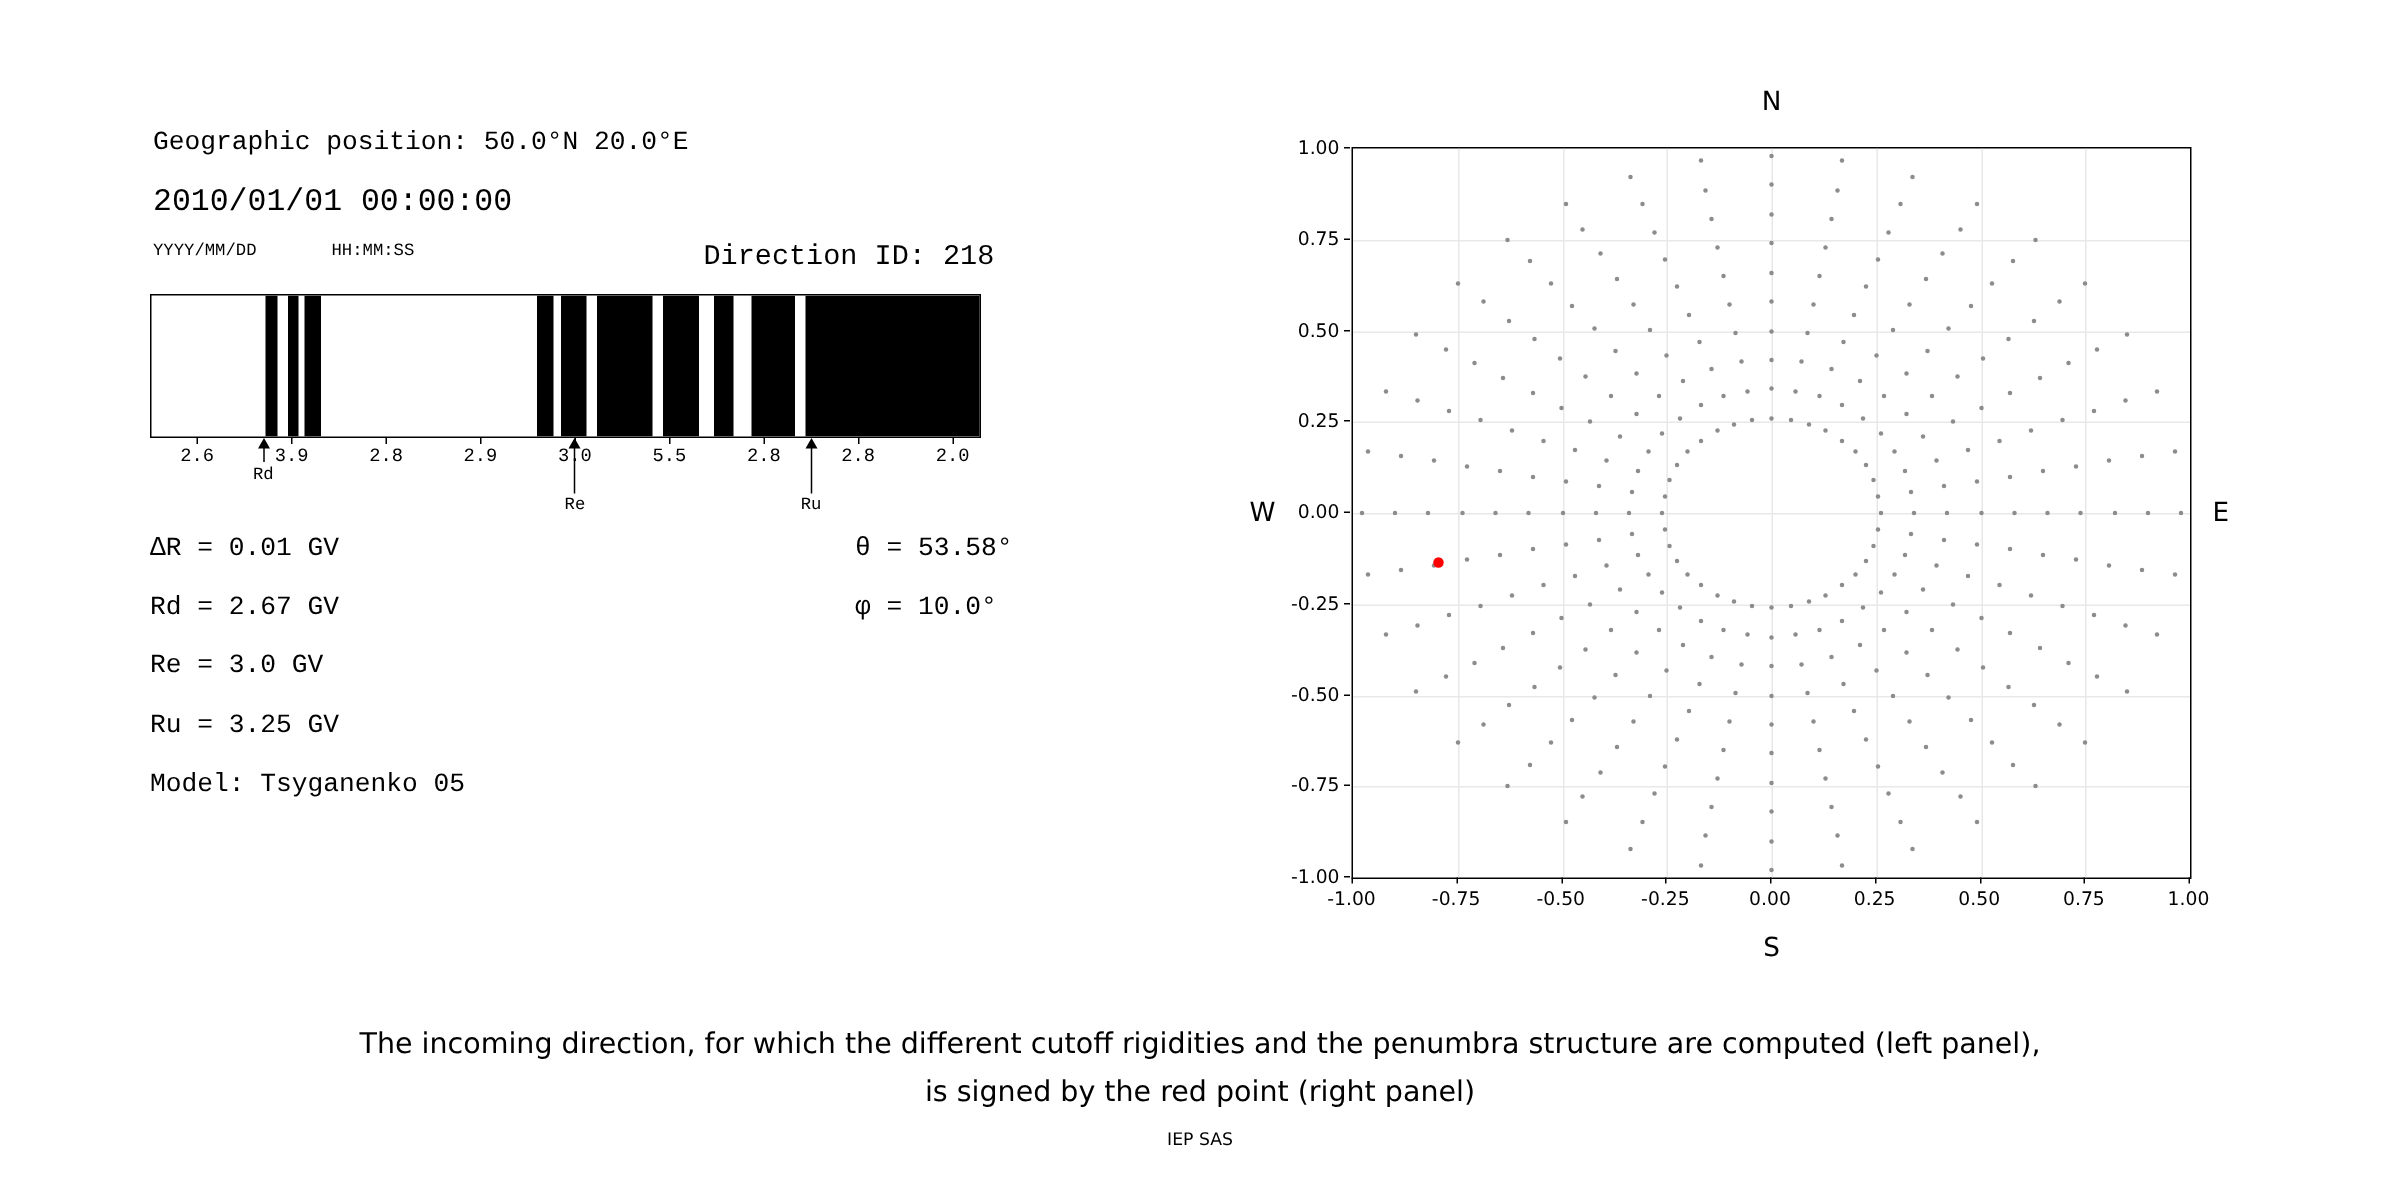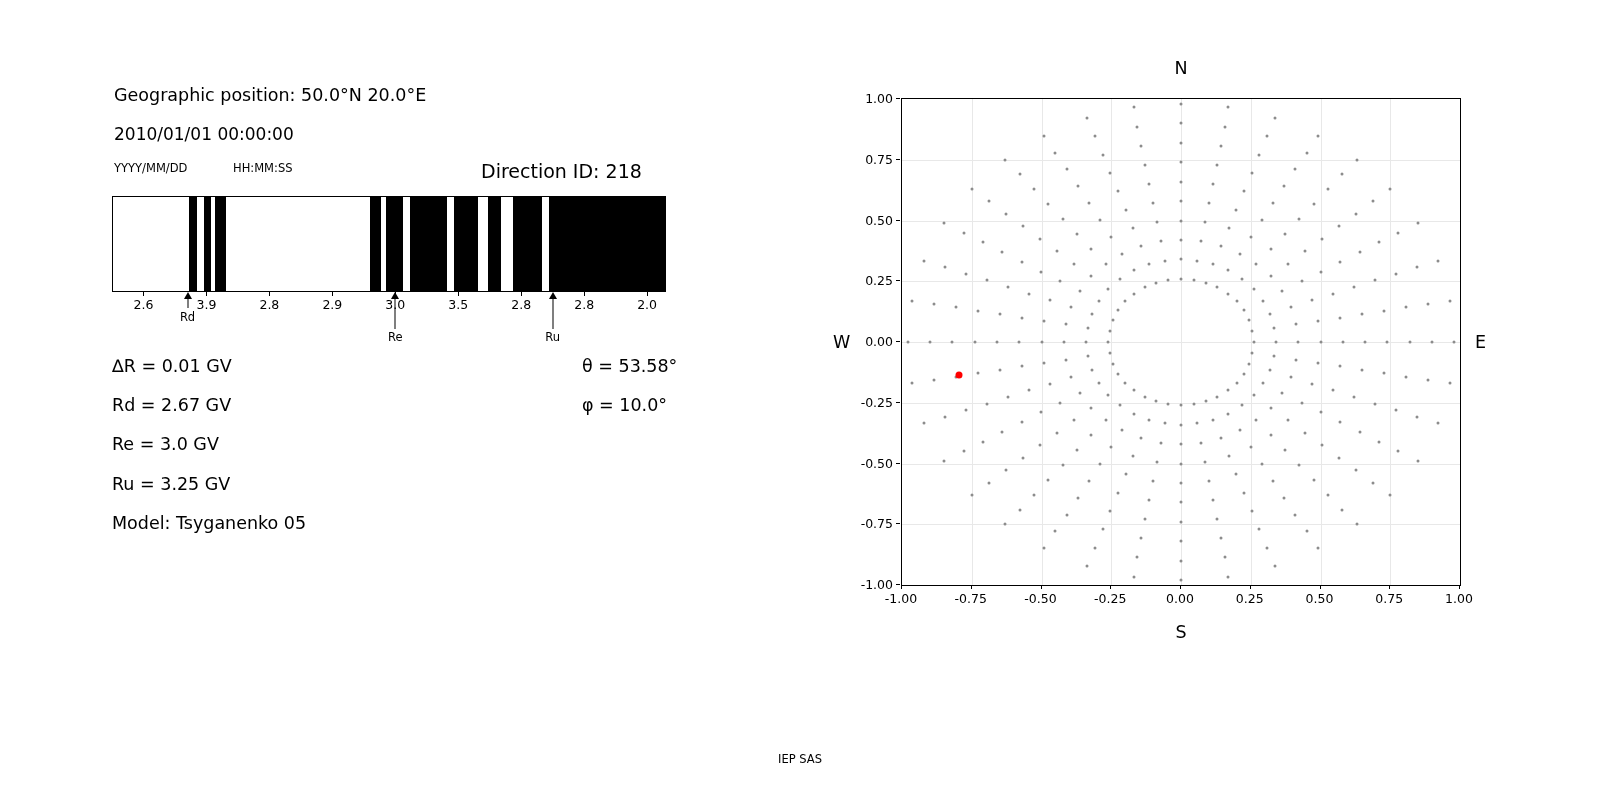--- a/index.html
+++ b/index.html
@@ -12,28 +12,28 @@
     height: 800px;
     position: relative;
     font-family: "DejaVu Sans", sans-serif;
     color: #000000;
     overflow: hidden;
   }
 
   
   #left-panel {
     position: absolute;
-    left: 12px; top: 0;
-    width: 800px; height: 660px;
+    left: 0; top: 0;
+    width: 800px; height: 660px; font-family: Liberation Mono, monospace;
   }
 
   .txt { position: absolute; white-space: nowrap; }
 
   #geo-position { left: 102px; top: 85px; font-size: 17.5px; }
-  #datetime     { left: 102px; top: 124px; font-size: 17px; }
+  #datetime     { left: 102px; top: 124px; font-size: 21px; }
   #date-format  { left: 102px; top: 161px; font-size: 11.5px; }
   #time-format  { left: 221px; top: 161px; font-size: 11.5px; }
   #direction-id { left: 469px; top: 160px; font-size: 19px; }
 
   
   #penumbra-wrap {
     position: absolute;
     left: 100px; top: 196px;
     width: 554px; height: 96px;
   }
@@ -213,21 +213,21 @@
         <div class="tick-label" style="left: 31.4773px;">2.6</div>
         <div class="tick-mark" style="left: 94.4318px;"></div>
         <div class="tick-label" style="left: 94.4318px;">3.9</div>
         <div class="tick-mark" style="left: 157.386px;"></div>
         <div class="tick-label" style="left: 157.386px;">2.8</div>
         <div class="tick-mark" style="left: 220.341px;"></div>
         <div class="tick-label" style="left: 220.341px;">2.9</div>
         <div class="tick-mark" style="left: 283.295px;"></div>
         <div class="tick-label" style="left: 283.295px;">3.0</div>
         <div class="tick-mark" style="left: 346.25px;"></div>
-        <div class="tick-label" style="left: 346.25px;">3.5</div>
+        <div class="tick-label" style="left: 346.25px;">5.5</div>
         <div class="tick-mark" style="left: 409.205px;"></div>
         <div class="tick-label" style="left: 409.205px;">2.8</div>
         <div class="tick-mark" style="left: 472.159px;"></div>
         <div class="tick-label" style="left: 472.159px;">2.8</div>
         <div class="tick-mark" style="left: 535.114px;"></div>
         <div class="tick-label" style="left: 535.114px;">2.0</div>
       </div>
     <div id="penumbra-annotations">
         <div class="arrow-ann" style="left: 55.5455px; top: 96px; height: 48px;">
           <div class="head"></div>
@@ -676,14 +676,16 @@
       <div class="ax-tick-y" style="left: 96px; top: 219.5px;"></div>
       <div class="ax-label-y" style="left: 43px; width: 50px; top: 219.5px;">0.50</div>
       <div class="ax-tick-y" style="left: 96px; top: 158.75px;"></div>
       <div class="ax-label-y" style="left: 43px; width: 50px; top: 158.75px;">0.75</div>
       <div class="ax-tick-y" style="left: 96px; top: 98px;"></div>
       <div class="ax-label-y" style="left: 43px; width: 50px; top: 98px;">1.00</div>
     </div>
 </div>
 
 <div id="caption">
+  <div>The incoming direction, for which the different cutoff rigidities and the penumbra structure are computed (left panel),</div>
+  <div>is signed by the red point (right panel)</div>
 </div>
 <div id="footer">IEP SAS</div>
 
 </body></html>

